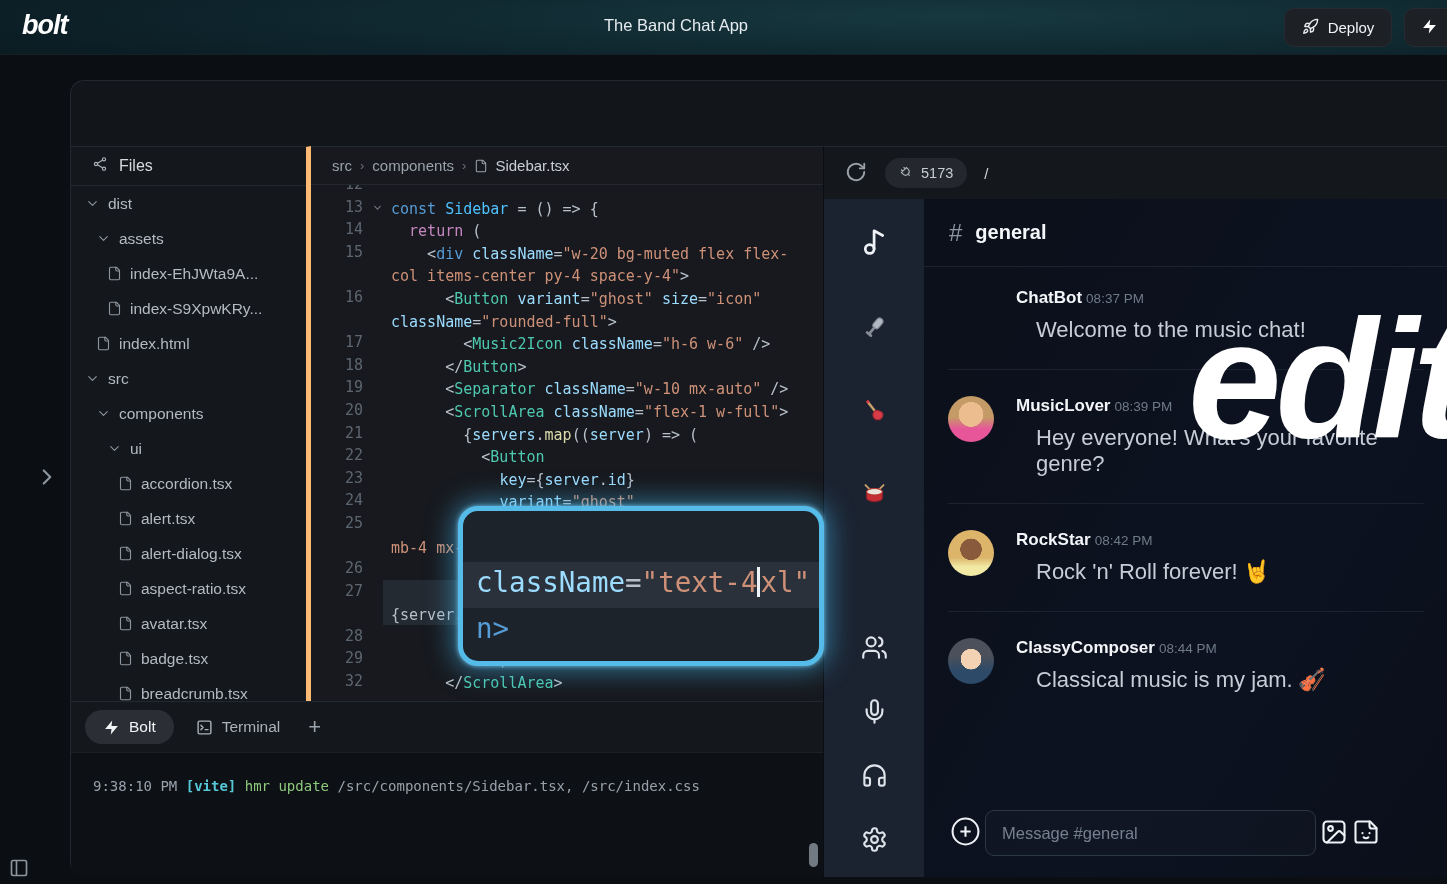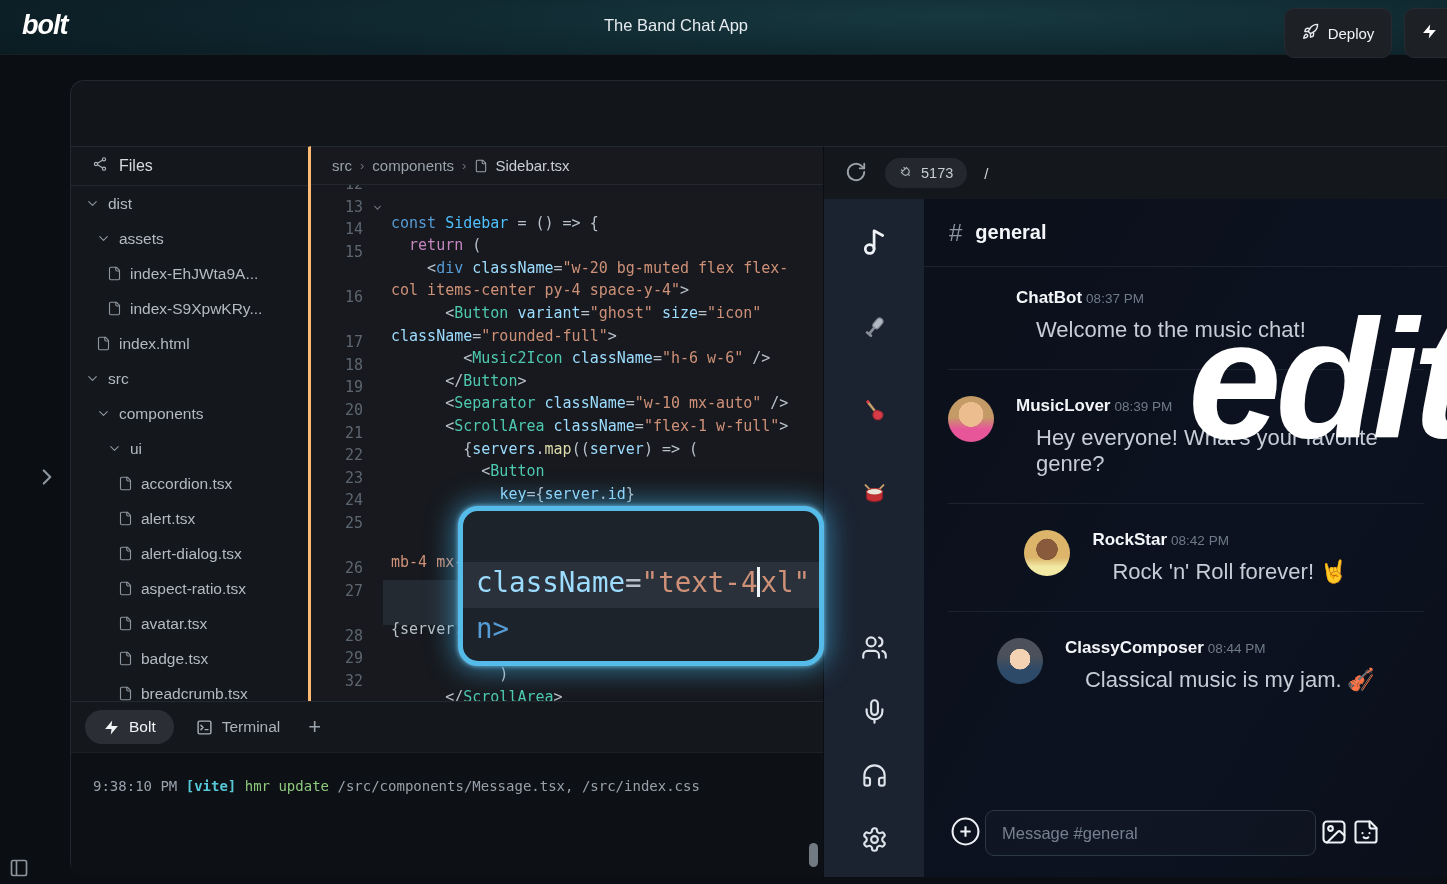--- a/index.html
+++ b/index.html
@@ -8,42 +8,42 @@
          background:#0b0e12;font-family:"Liberation Sans",sans-serif;color:#d7dce2;}
 
   
   .topbar{position:absolute;left:0;top:0;width:1447px;height:55px;
     background:radial-gradient(130% 240% at 66% 30%, #17383f 0%, #0e242c 38%, #081318 78%);
     border-bottom:1px solid #132127;}
   .logo{position:absolute;left:22px;top:10px;font-size:27px;font-weight:800;font-style:italic;
         letter-spacing:-1px;color:#fff;cursor:pointer;}
   .tb-title{position:absolute;left:0;top:16px;width:1352px;text-align:center;
         font-size:16.5px;color:#e6ebf0;}
-  .tb-btn{position:absolute;top:8px;height:50px;display:flex;align-items:center;gap:9px;
+  .tb-btn{position:absolute;top:8px;height:39px;display:flex;align-items:center;gap:9px;
         background:#1d2126;border:1px solid #262b31;border-radius:10px;color:#f2f4f6;
         font-size:15px;padding:0 16px;cursor:pointer;}
   .tb-btn svg{width:17px;height:17px;stroke:#e8ecef;fill:none;stroke-width:2;
         stroke-linecap:round;stroke-linejoin:round;}
   #deploy-btn{left:1284px;width:108px;justify-content:center;}
   #extra-btn{left:1404px;width:110px;}
   #extra-btn svg{fill:#fff;stroke:none;}
 
   
   .gutter-chev{position:absolute;left:34px;top:462px;width:26px;height:30px;color:#8d959e;cursor:pointer;}
   .gutter-chev svg{width:26px;height:30px;stroke:currentColor;fill:none;stroke-width:2;stroke-linecap:round;stroke-linejoin:round;}
   .gutter-toggle{position:absolute;left:8px;top:858px;width:22px;height:20px;color:#8d959e;cursor:pointer;}
   .gutter-toggle svg{width:22px;height:20px;stroke:currentColor;fill:none;stroke-width:2;}
 
   
   .panel{position:absolute;left:70px;top:80px;width:1377px;height:796px;
      background:#121519;border:1px solid #23272e;border-right:none;border-radius:14px 0 0 14px;}
 
   
   .files{position:absolute;left:0;top:65px;width:240px;height:555px;background:#14171b;
-     border-top:1px solid #23272e;border-right:3px solid #fdba74;overflow:hidden;}
+     border-top:1px solid #23272e;border-right:5px solid #fdba74;overflow:hidden;}
   .files-head{height:39px;display:flex;align-items:center;gap:11px;padding-left:21px;
      border-bottom:1px solid #23272e;color:#d7dbe0;font-size:16px;}
   .files-head svg{width:16px;height:16px;stroke:#aab1b9;fill:none;stroke-width:1.8;stroke-linecap:round;}
   .trow{height:35px;display:flex;align-items:center;gap:8px;color:#b4bac2;font-size:15.5px;
      cursor:pointer;white-space:nowrap;}
   .trow svg{width:15px;height:15px;stroke:#8d959e;fill:none;stroke-width:1.8;
      stroke-linecap:round;stroke-linejoin:round;flex:0 0 15px;}
 
   
   .editor{position:absolute;left:240px;top:65px;width:512px;height:555px;background:#17191e;
@@ -54,21 +54,21 @@
   .crumbs .sep{color:#6b737c;font-size:13px;}
   .crumbs .cfile{color:#c9ced4;display:flex;align-items:center;gap:7px;}
   .crumbs svg{width:14px;height:14px;stroke:#9aa2ab;fill:none;stroke-width:1.8;}
   .code{position:absolute;left:0;top:26px;right:0;font-family:"DejaVu Sans Mono",monospace;
      font-size:15px;}
   .crow{position:relative;height:22.6px;line-height:22.6px;white-space:pre;}
   .crow.hl{background:linear-gradient(90deg, transparent 72px, #242a32 72px);}
   .lnum{position:absolute;left:14px;width:38px;text-align:right;color:#5d6670;}
   .fold{position:absolute;left:60px;top:0;color:#6b737c;}
   .fold svg{width:13px;height:13px;stroke:currentColor;fill:none;stroke-width:2;vertical-align:middle;}
-  .ccontent{position:absolute;left:80px;top:16px;}
+  .ccontent{position:absolute;left:80px;top:2px;}
   .kw{color:#569cd6;} .ctl{color:#c586c0;} .cls{color:#4fc1ff;} .cmp{color:#4ec9b0;}
   .tag{color:#569cd6;} .att{color:#9cdcfe;} .str{color:#ce9178;} .fn{color:#dcdcaa;}
   .pln{color:#b8c0ca;}
   .scrollthumb{position:absolute;left:738px;top:762px;width:9px;height:24px;border-radius:5px;
      background:#717983;cursor:grab;}
 
   
   .terminal{position:absolute;left:0;top:620px;width:752px;height:176px;
      border-top:1px solid #23272e;background:#14171b;border-radius:0 0 0 14px;}
   .term-head{height:50px;display:flex;align-items:center;padding:0 14px;gap:22px;}
@@ -111,21 +111,21 @@
   .ri-last{margin-bottom:24px;}
 
   .chat{position:relative;flex:1;background:linear-gradient(120deg,#0b101a 0%, #0c1220 60%, #0a0f1a 100%);}
   .chat-head{height:68px;display:flex;align-items:center;gap:13px;padding-left:25px;
      border-bottom:1px solid #1b2330;}
   .chat-hash{color:#8b95a3;font-size:24px;}
   .chat-name{color:#f4f6f9;font-size:20px;font-weight:700;}
   .msgs{position:absolute;left:0;top:68px;right:0;bottom:92px;padding:0 24px;overflow:hidden;}
   .msg{display:flex;gap:22px;padding:26px 0;}
   .msg:first-child{padding-top:21px;}
-  .msg + .msg{border-top:1px solid #1a2230;justify-content:center;}
+  .msg + .msg{border-top:1px solid #1a2230;}
   .avatar{width:46px;height:46px;border-radius:50%;flex:0 0 46px;}
   .av-chatbot{background:radial-gradient(circle at 50% 38%, #eec08e 0 36%, transparent 37%),linear-gradient(180deg,#b5835c 0%,#c89succeeds 0,#c8935f 42%,#a9d7f2 68%);}
   .av-musiclover{background:radial-gradient(circle at 50% 40%, #ecbd8e 0 34%, transparent 35%),linear-gradient(180deg,#c49a66 0%,#c49a66 46%,#e8569a 72%);}
   .av-jazzcat{background:radial-gradient(circle at 50% 42%, #eab88a 0 32%, transparent 33%),linear-gradient(180deg,#473527 0%,#473527 46%,#e85a68 74%);}
   .av-rockstar{background:radial-gradient(circle at 50% 42%, #8a5a3c 0 30%, transparent 31%),linear-gradient(180deg,#dcb56b 0%,#dcb56b 60%,#f1e9a4 80%);}
   .av-classy{background:radial-gradient(circle at 50% 46%, #f2d2b2 0 30%, transparent 31%),linear-gradient(180deg,#4b505a 0%,#4b505a 40%,#2d4a68 70%);}
   .mhead{display:flex;align-items:baseline;gap:4px;}
   .muser{color:#f3f5f8;font-size:17px;font-weight:700;}
   .mtime{color:#6f7a88;font-size:13.5px;}
   .mtext{color:#c6cdd6;font-size:22px;margin-top:9px;margin-left:20px;}
@@ -396,21 +396,21 @@
               <svg viewBox="0 0 24 24">
                 <rect width="18" height="18" x="3" y="3" rx="2"></rect>
                 <path d="m7 9 3 3-3 3M13 15h4"></path>
               </svg>
             </span>
             <span>Terminal</span>
           </button>
           <button class="term-plus">+</button>
         </div>
 
-      <div class="term-body"><span id="term-line"><span class="t-dim">9:38:10 PM </span><span class="t-cyan">[vite]</span><span class="t-green"> hmr update </span><span class="t-dim">/src/components/Message.tsx, /src/index.css</span></span></div>
+      <div class="term-body"><span id="term-line"><span class="t-dim">9:38:10 PM </span><span class="t-cyan">[vite]</span><span class="t-green"> hmr update </span><span class="t-dim">/src/components/Sidebar.tsx, /src/index.css</span></span></div>
     </div>
 
     <div class="scrollthumb"></div>
 
     <section class="preview">
       <div class="urlbar">
         <button class="refresh-btn">
           <svg viewBox="0 0 24 24">
               <path d="M21 12a9 9 0 1 1-2.64-6.36L21 8"></path>
               <path d="M21 3v5h-5"></path>

